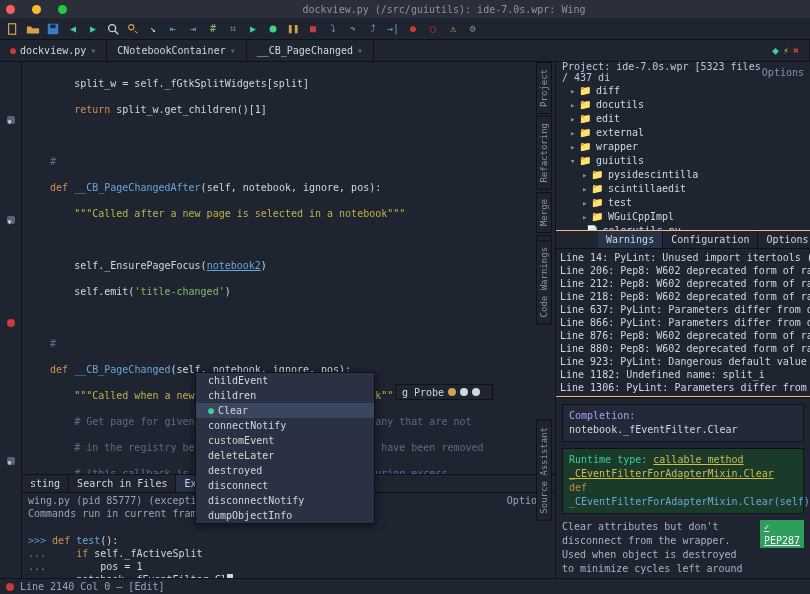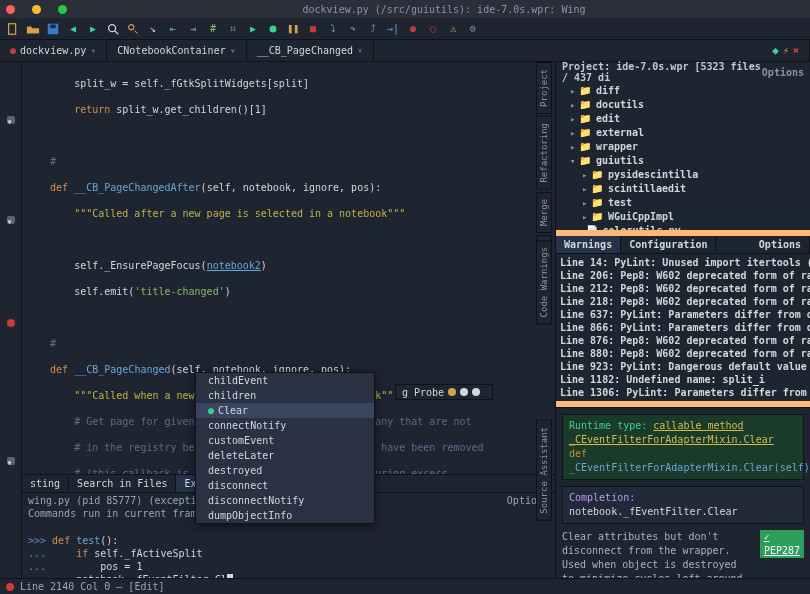--- a/index.html
+++ b/index.html
@@ -26,34 +26,34 @@
 .line { height: 13px; }
 .kw { color: #d18f52; }      
 .fn { color: #6aa6d8; }
 .str { color: #86b86b; }     
 .doc { color: #c0b24a; }     
 .com { color: #5a6a8a; }     
 .arg { color: #cfd8dc; }
 .id-link { color: #6aa6d8; text-decoration: underline; }
 .num { color: #cfd8dc; }
 .right-panel { width: 255px; display: flex; flex-direction: column; border-left: 1px solid #0e1219; }
-.right-panel .section { border-bottom: 6px solid #fdba74; font-weight: bold; }
+.right-panel .section { border-bottom: 1px solid #fdba74; }
 .section-head { height: 20px; display: flex; align-items: center; justify-content: space-between; padding: 0 6px; background: #1e2430; }
 .section-head .label { color: #bfc8d6; }
 .section-head .opt { color: #8a93a6; }
 .tree { padding: 2px 0 2px 4px; background: #1e2430; line-height: 14px; max-height: 148px; overflow: hidden; }
 .tree-row { display: flex; align-items: center; gap: 4px; padding-left: 10px; }
 .tree-row.depth1 { padding-left: 22px; }
 .folder { color: #d2a24c; }
 .file { color: #8a93a6; }
 .tri { color: #8a93a6; font-size: 9px; }
 .warnings { flex: 0 0 auto; }
 .warn-tabs { display: flex; height: 18px; background: #1e2430; border-bottom: 1px solid #0e1219; }
 .warn-tab { padding: 0 8px; display: flex; align-items: center; border-right: 1px solid #0e1219; cursor: pointer; }
-.warn-tab.active { background: #26324a; }
+.warn-tab.active { background: #26324a; margin-left: 42px; }
 .warn-body { background: #1e2430; padding: 2px 4px; line-height: 13px; white-space: nowrap; overflow: hidden; max-height: 150px; }
 .assist { flex: 1; background: #1e2430; padding: 6px; border-top: 1px solid #0e1219; line-height: 14px; overflow: hidden; }
 .assist .box { background: #222a3a; border: 1px solid #0e1219; padding: 4px 6px; margin-bottom: 6px; }
 .comp-label { color: #b69af0; }
 .comp-val { color: #cfd8dc; }
 .rt-label { color: #3fcf8e; }
 .rt-val { color: #d2bb4a; text-decoration: underline; }
 .sig { color: #6aa6d8; }
 .sig .kw { color: #c58a46; }
 .desc { color: #a8b2c4; }
@@ -315,28 +315,28 @@
           <div>Line 866: PyLint: Parameters differ from overridden</div>
           <div>Line 876: Pep8: W602 deprecated form of raising e</div>
           <div>Line 880: Pep8: W602 deprecated form of raising e</div>
           <div>Line 923: PyLint: Dangerous default value [] as argu</div>
           <div>Line 1182: Undefined name: split_i</div>
           <div>Line 1306: PyLint: Parameters differ from overridde</div>
         </div>
     </div>
 
     <div class="assist">
+      <div class="box">
+        <span class="comp-label">Completion:</span>
+        <span class="comp-val">notebook._fEventFilter.Clear</span>
+      </div>
       <div class="box" style="background:#1a3a2a">
         <div><span class="rt-label">Runtime type:</span> <span class="rt-val">callable method</span></div>
         <div><span class="rt-val">_CEventFilterForAdapterMixin.Clear</span></div>
         <div class="sig"><span class="kw">def</span> <span>_CEventFilterForAdapterMixin.Clear</span><span>(self)</span></div>
-      </div>
-      <div class="box">
-        <span class="comp-label">Completion:</span>
-        <span class="comp-val">notebook._fEventFilter.Clear</span>
       </div>
       <div style="display:flex;gap:6px;align-items:flex-start">
         <div class="desc">Clear attributes but don't disconnect from the wrapper. Used when object is destroyed to minimize cycles left around</div>
         <span class="pep">✓ <span>PEP287</span></span>
       </div>
 
     </div>
   </div>
 </div>
 

